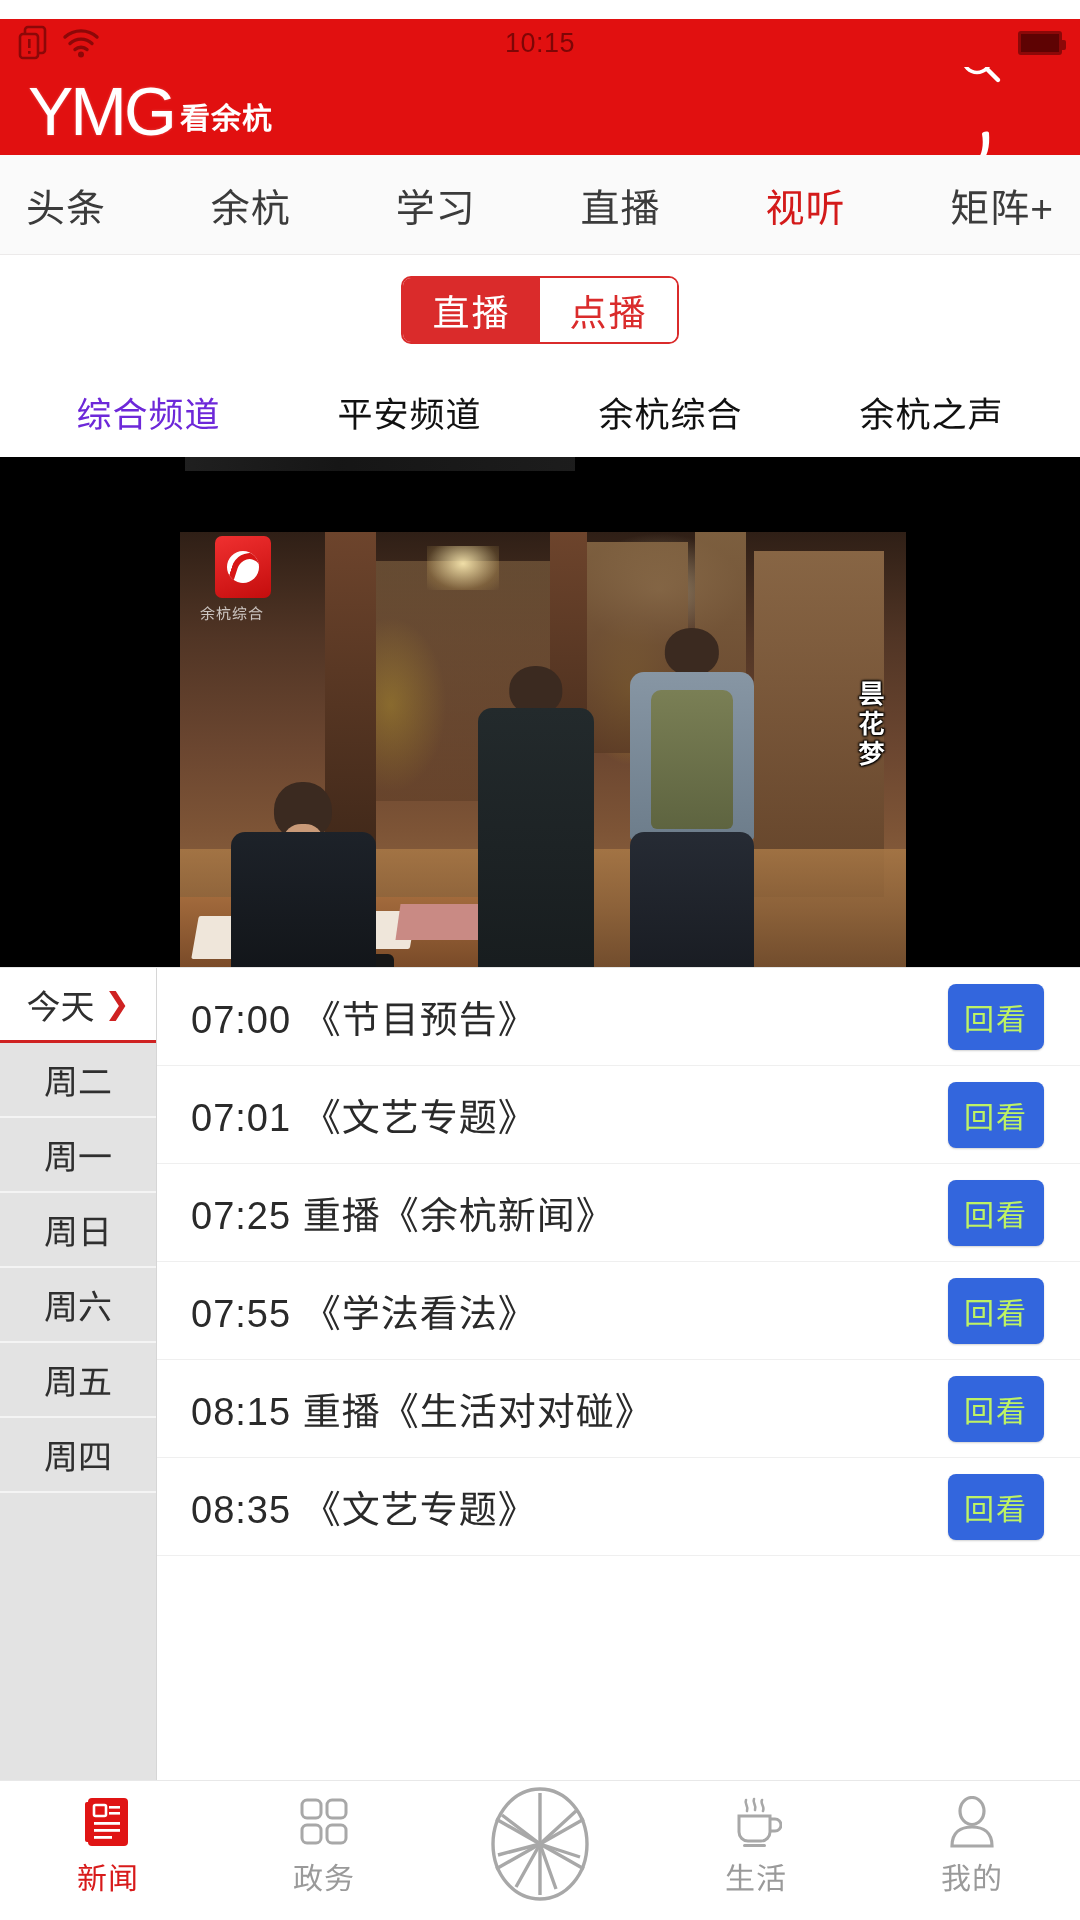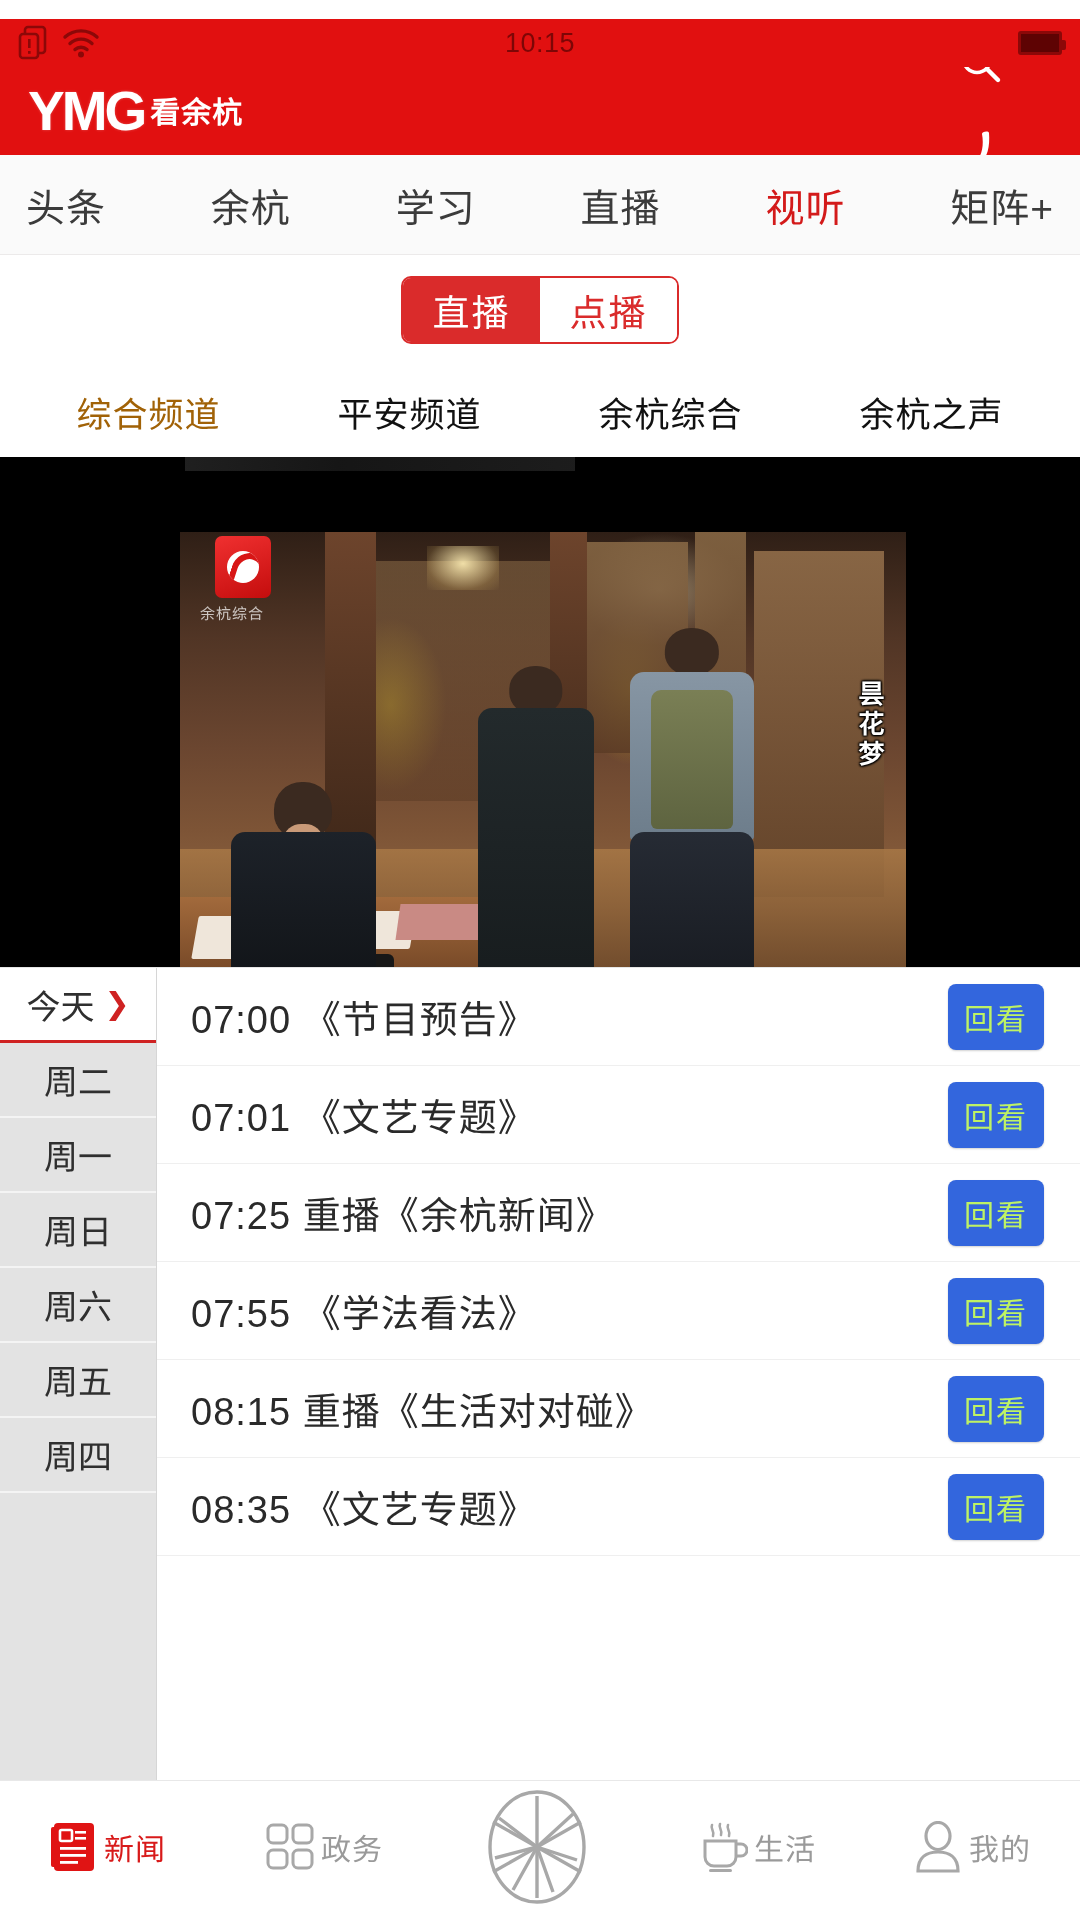--- a/index.html
+++ b/index.html
@@ -77,22 +77,22 @@
     align-items: center;
     padding: 0 26px 0 28px;
     flex: 0 0 88px;
   }
   .brand {
     display: flex;
     align-items: flex-end;
     gap: 6px;
   }
   .brand-logo {
-    font-size: 55px;
-    font-weight: bold;
+    font-size: 68px;
+    font-weight: normal;
     color: #ffffff;
     letter-spacing: -3px;
     line-height: 0.95;
     font-family: "Liberation Sans", sans-serif;
     text-shadow: 0 0 3px rgba(255,255,255,0.25);
   }
   .brand-sub {
     font-size: 30px;
     color: #ffffff;
     font-weight: bold;
@@ -172,21 +172,21 @@
     align-items: center;
     justify-content: space-around;
     padding: 0 18px;
   }
   .channel-tab {
     font-size: 35px;
     color: #111111;
     white-space: nowrap;
     letter-spacing: 1px;
   }
-  .channel-tab.active { color: #a16207; text-align: right; }
+  .channel-tab.active { color: #6d28d9; text-align: right; }
 
   
   .player {
     flex: 0 0 510px;
     background: #000000;
     position: relative;
     overflow: hidden;
   }
   .player-ghost-text {
     position: absolute;
@@ -380,20 +380,21 @@
     flex: 0 0 140px;
     background: #ffffff;
     border-top: 1px solid #e8e8e8;
     display: flex;
     align-items: center;
     justify-content: space-around;
     padding-bottom: 8px;
   }
   .nav-item {
     display: flex;
+    flex-direction: column;
     align-items: center;
     justify-content: center;
     gap: 6px;
     width: 180px;
   }
   .nav-label {
     font-size: 30px;
     color: #9a9a9a;
     letter-spacing: 1px;
   }

